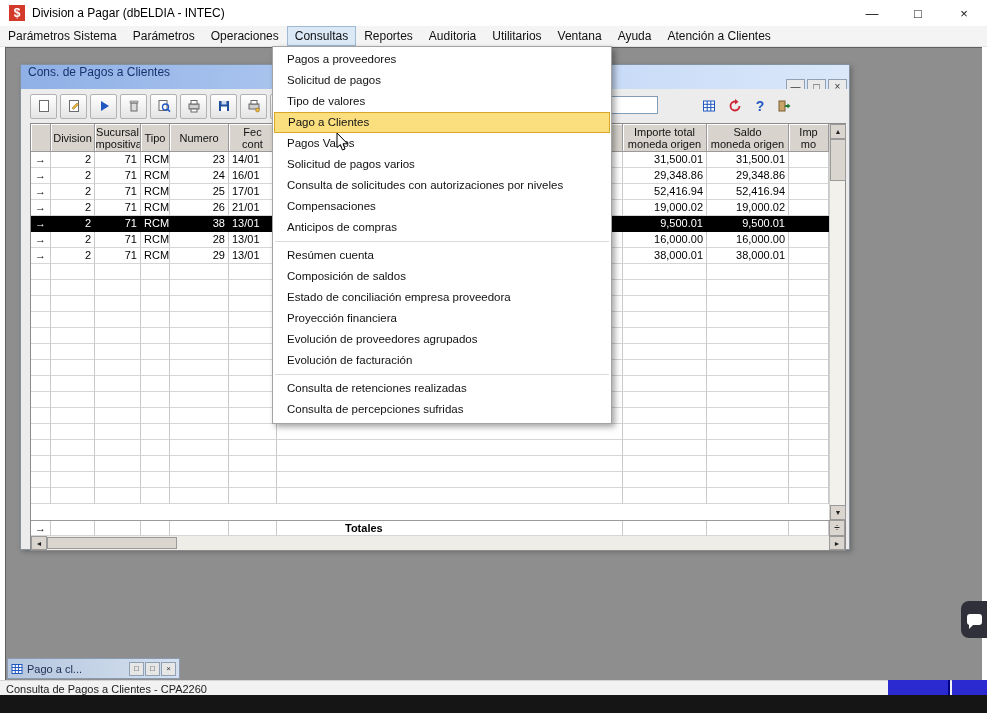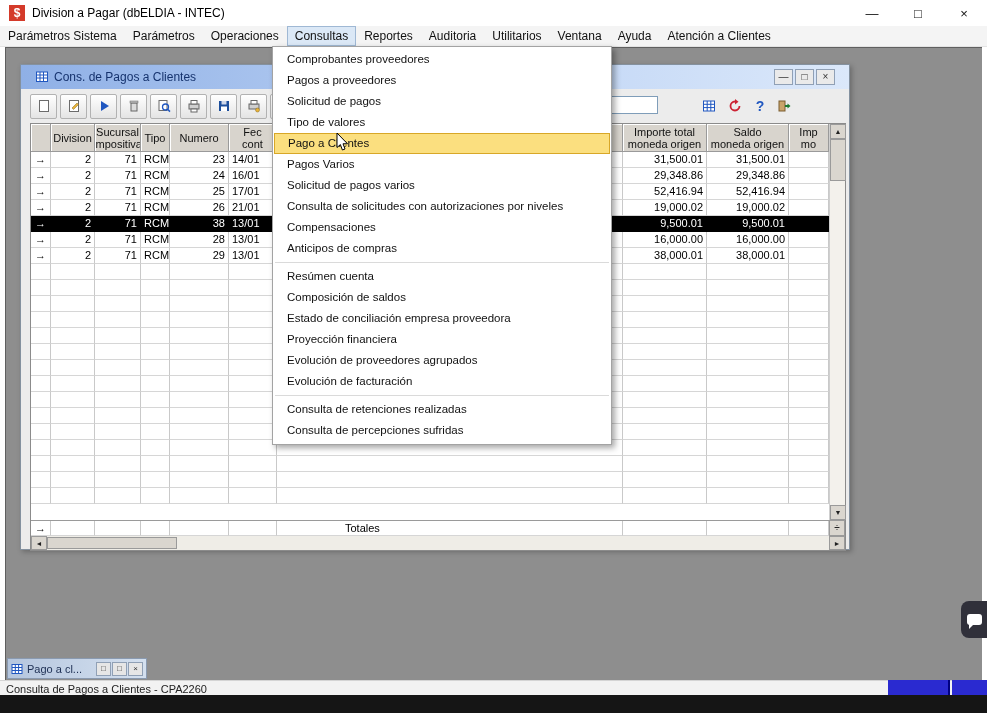--- a/index.html
+++ b/index.html
@@ -16,21 +16,21 @@
   
   .menubar { position:absolute; left:0; top:26px; width:100%; height:21px; background:#f4f4f4; display:flex; font-size:12px; color:#111; border-bottom:1px solid #e3e3e3; }
   .mb-item { padding:0 8px; display:flex; align-items:center; }
   .mb-item.open { background:#dbe8f6; border:1px solid #9fb8d4; padding:0 7px; }
 
   
   .mdi { position:absolute; left:5px; top:47px; width:977px; height:633px; background:#8e8e8e; border-left:1px solid #5f5f5f; border-top:1px solid #5f5f5f; }
 
   
   .child { position:absolute; left:20px; top:64px; width:830px; height:486px; background:#ececec; border:1px solid #84919f; z-index:10; box-shadow:2px 2px 5px rgba(0,0,0,.25); }
-  .c-titlebar { position:absolute; left:0; top:0; width:100%; height:24px; background:linear-gradient(to right,#8fb0e6,#c4d8f6 65%,#dbe8fa); display:flex; align-items:center; padding:0 14px; }
+  .c-titlebar { position:absolute; left:0; top:0; width:100%; height:24px; background:linear-gradient(to right,#8fb0e6,#c4d8f6 65%,#dbe8fa); display:flex; align-items:flex-start; padding:0 2px;flex-direction:column; }
   .c-title { font-size:12px; color:#16336e; margin-left:5px; }
   .c-buttons { margin-left:auto; display:flex; }
   .cw-btn { width:19px; height:16px; background:#eaeaea; border:1px solid #90a0b5; font-size:10px; line-height:14px; text-align:center; color:#333; margin-left:2px; }
 
   .c-toolbar { position:absolute; left:0; top:24px; width:100%; height:34px; background:#ececec; display:flex; align-items:center; padding-left:9px; }
   .tb-btn { width:27px; height:25px; margin-right:3px; background:linear-gradient(#fff,#e4e4e4); border:1px solid #b2b2b2; border-radius:2px; display:flex; align-items:center; justify-content:center; }
   .tb-input { position:absolute; left:545px; top:31px; width:92px; height:18px; border:1px solid #7f9db9; font-size:11px; padding:0 3px; font-family:"Liberation Sans",sans-serif; }
   .tb-flat { position:absolute; top:29px; width:24px; height:23px; display:flex; align-items:center; justify-content:center; background:transparent; border:none; }
   .help-glyph { color:#2057c0; font-weight:bold; font-size:14px; }
 
@@ -40,21 +40,21 @@
   .h { background:#d8d4cd; border-right:1px solid #9a9a9a; border-bottom:1px solid #9a9a9a; box-shadow:inset 1px 1px 0 #fff; font-size:11px; color:#111; display:flex; flex-direction:column; align-items:center; justify-content:center; line-height:12px; overflow:hidden; flex:none; }
   .gbody { position:absolute; left:0; top:28px; width:798px; height:368px; background:#fff; overflow:hidden; }
   .grow { display:flex; height:16px; width:798px; }
   .c { flex:none; border-right:1px solid #c9c9c9; border-bottom:1px solid #d6d6d6; font-size:11px; line-height:15px; color:#000; background:#fff; overflow:hidden; white-space:nowrap; }
   .grow.selected .c { background:#000; color:#fff; border-color:#000; }
   .ind{width:20px} .division{width:44px} .sucursal{width:46px} .tipo{width:29px} .numero{width:59px} .fec{width:48px} .hidden{width:346px} .importe{width:84px} .saldo{width:82px} .imp{width:40px}
   .num { text-align:right; padding-right:3px; }
   .lft { padding-left:3px; }
   .ctr { text-align:center; }
   .gtotals { position:absolute; left:0; top:396px; width:798px; height:16px; display:flex; background:#fff; border-top:1px solid #9a9a9a; }
-  .totals-label { padding-left:68px; }
+  .totals-label { padding-left:68px;font-weight:bold; }
   .vscroll { position:absolute; right:0; top:0; width:16px; height:396px; background:#f3f1ec; border-left:1px solid #cfcfcf; }
   .sbtn { width:16px; height:15px; background:#dad6cf; border:1px solid #9a9a9a; font-size:7px; color:#222; display:flex; align-items:center; justify-content:center; }
   .vs-up { position:absolute; top:0; left:0; }
   .vs-down { position:absolute; bottom:0; left:0; }
   .vthumb { position:absolute; top:15px; left:0; width:16px; height:42px; background:#dad6cf; border:1px solid #9a9a9a; }
   .split-box { position:absolute; right:0; top:396px; width:16px; height:16px; background:#dad6cf; border:1px solid #9a9a9a; font-size:10px; text-align:center; line-height:14px; color:#222; }
   .hscroll { position:absolute; left:0; top:412px; width:814px; height:14px; background:#efede7; display:flex; align-items:center; }
   .hs-btn { width:16px; height:14px; background:#dad6cf; border:1px solid #9a9a9a; font-size:7px; color:#222; display:flex; align-items:center; justify-content:center; }
   .hthumb { width:130px; height:12px; background:#dad6cf; border:1px solid #9a9a9a; }
   .htrack { flex:1; }
@@ -62,21 +62,21 @@
   
   .menu-popup { position:absolute; left:272px; top:46px; width:340px; background:#fff; border:1px solid #a3a3a3; box-shadow:3px 3px 6px rgba(0,0,0,.35); z-index:400; padding:2px 0 3px 0; }
   .mi { height:21px; line-height:21px; padding-left:14px; font-size:11.5px; color:#111; white-space:nowrap; overflow:hidden; }
   .mi.hl { background:#fbdf7f; border:1px solid #d8a727; line-height:19px; margin:0 1px; padding-left:13px; }
   .msep { height:1px; background:#dadada; margin:3px 2px; }
 
   
   .cursor { position:absolute; left:336px; top:132px; z-index:500; }
 
   
-  .minwin { position:absolute; left:7px; top:658px; width:140px; height:21px; background:linear-gradient(to right,#b5c6de,#d4e0ef); border:1px solid #8a9ab0; display:flex; align-items:center; padding:6px 3px; z-index:10; }
+  .minwin { position:absolute; left:7px; top:658px; width:173px; height:21px; background:linear-gradient(to right,#b5c6de,#d4e0ef); border:1px solid #8a9ab0; display:flex; align-items:center; padding:6px 3px; z-index:10; }
   .minwin-title { font-size:11px; color:#1c2e52; margin-left:4px; }
   .mw-buttons { margin-left:auto; display:flex; }
   .mw-btn { width:15px; height:14px; background:#e6e6e6; border:1px solid #90a0b5; font-size:8px; line-height:12px; text-align:center; color:#333; margin-left:1px; }
 
   
   .statusbar { position:absolute; left:0; top:680px; width:100%; height:15px; background:#f2f2f2; border-top:1px solid #d4d4d4; font-size:11px; color:#222; display:flex; align-items:flex-end; padding-left:6px; }
   .sb-blue1 { position:absolute; left:888px; top:680px; width:62px; height:15px; background:#2a2ad0; border-right:2px solid #000080; }
   .sb-blue2 { position:absolute; left:952px; top:680px; width:35px; height:15px; background:#2a2ad0; }
 
   
@@ -551,21 +551,20 @@
       <div class="hscroll">
         <div class="hs-btn">◄</div>
         <div class="hthumb"></div>
         <div class="htrack"></div>
         <div class="hs-btn">►</div>
       </div>
     </div>
   </div>
 
   <div class="menu-popup">
-    <div class="mi">Comprobantes proveedores</div>
     <div class="mi">Pagos a proveedores</div>
     <div class="mi">Solicitud de pagos</div>
     <div class="mi">Tipo de valores</div>
     <div class="mi hl">Pago a Clientes</div>
     <div class="mi">Pagos Varios</div>
     <div class="mi">Solicitud de pagos varios</div>
     <div class="mi">Consulta de solicitudes con autorizaciones por niveles</div>
     <div class="mi">Compensaciones</div>
     <div class="mi">Anticipos de compras</div>
     <div class="msep"></div>

